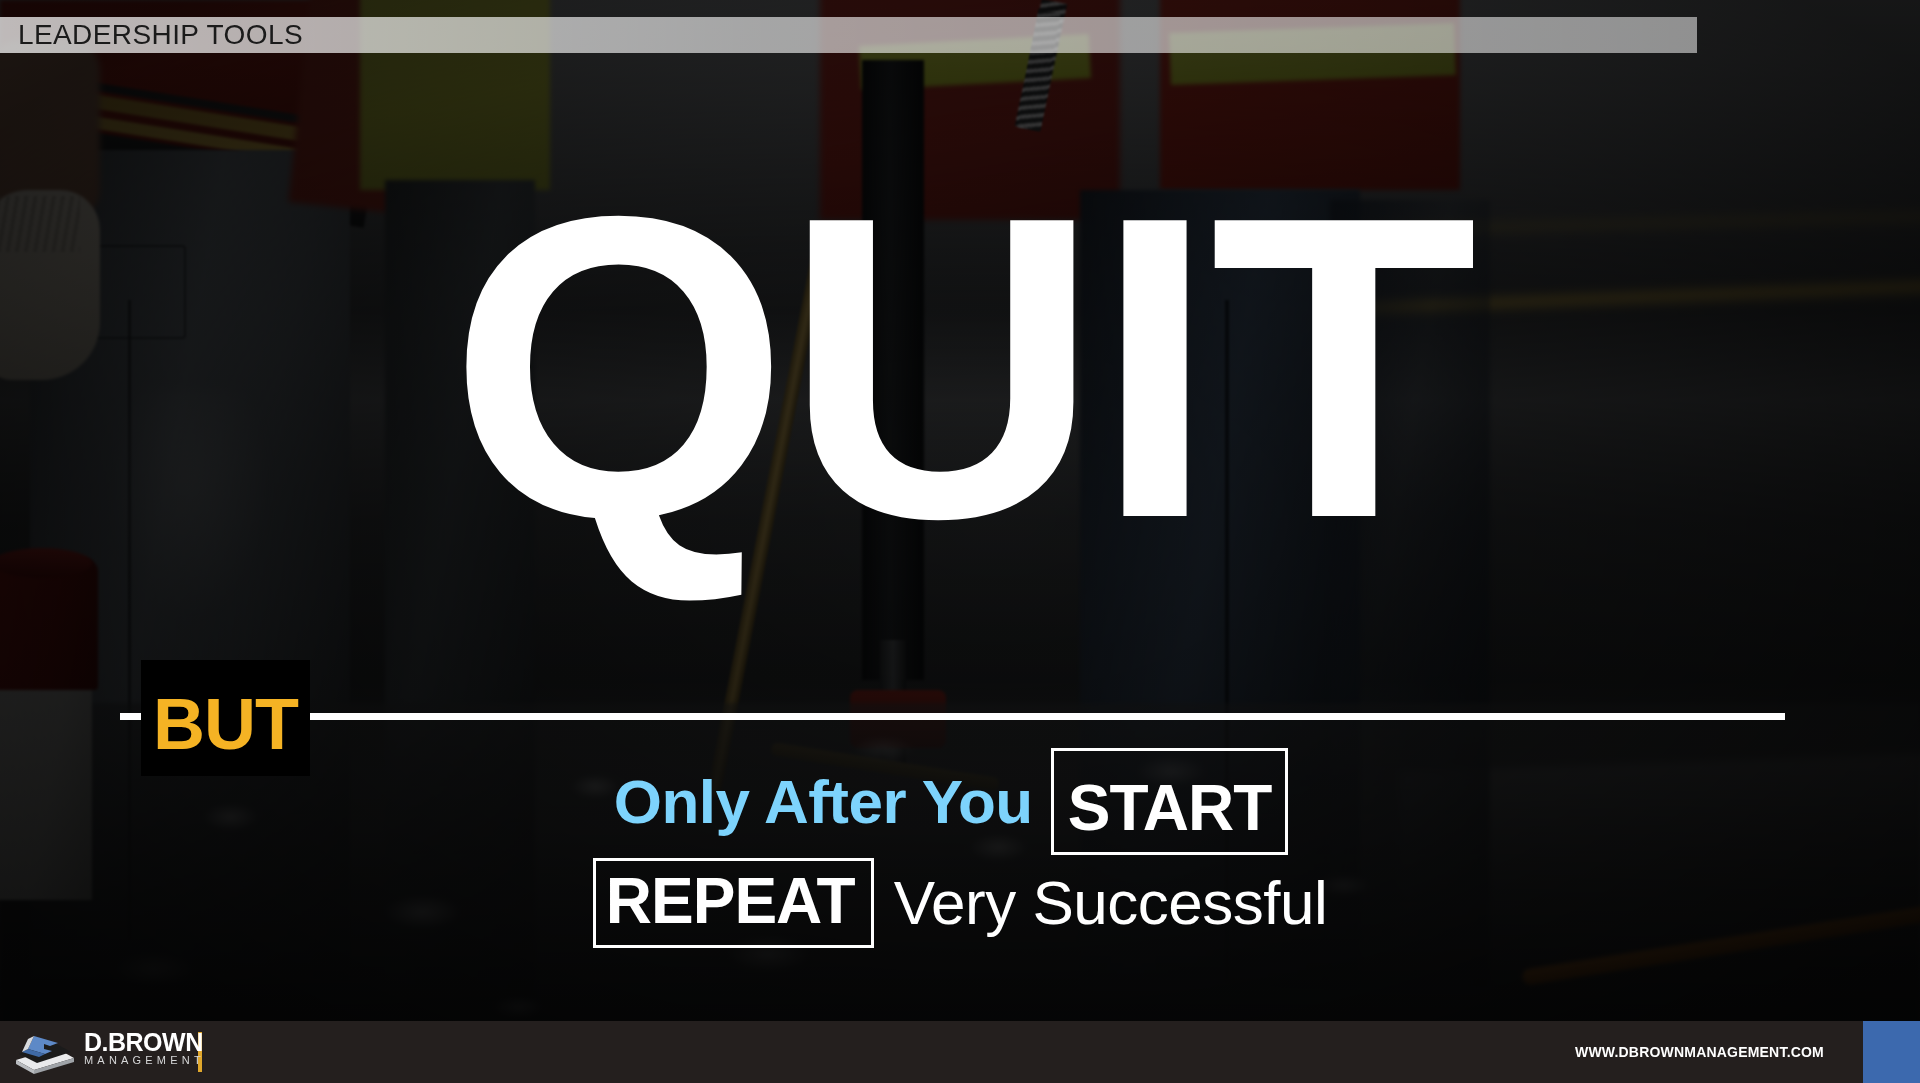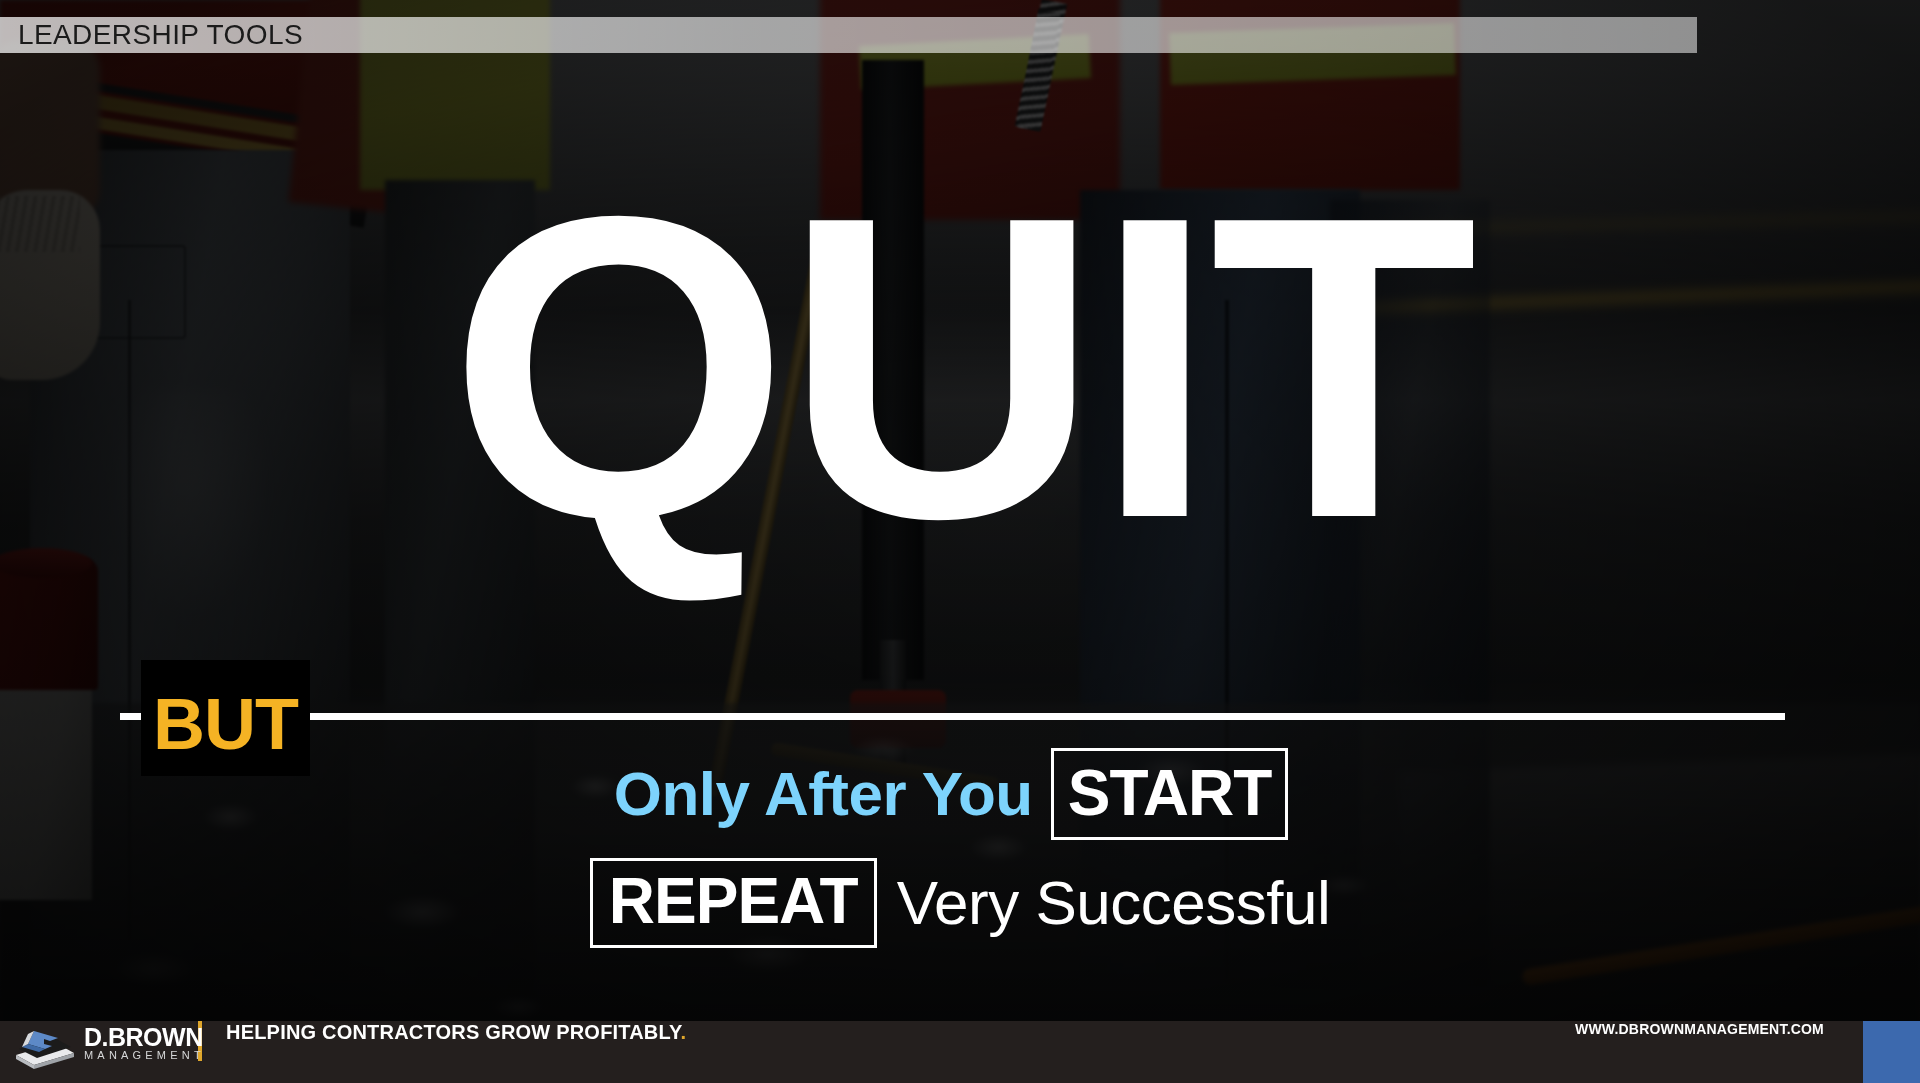--- a/index.html
+++ b/index.html
@@ -261,33 +261,33 @@
     background:#000000;color:#F5B324;
     font-weight:bold;font-size:72px;line-height:1;
     padding:28px 12px 16px 12px;letter-spacing:-1px;
   }
 
   .line-start{
     position:absolute;left:0;top:748px;width:1920px;
     display:flex;align-items:center;justify-content:center;
   }
   .gray-txt{color:#7dd3fc;font-weight:700;font-size:62px;line-height:1;letter-spacing:-.5px;white-space:nowrap;}
-  .start-box{padding:10px 14px 12px 14px;font-size:64px;margin:0 18px;letter-spacing:-1px;}
+  .start-box{padding:25px 14px 12px 14px;font-size:64px;margin:0 18px;letter-spacing:-1px;}
 
   .line-repeat{
     position:absolute;left:0;top:858px;width:1920px;
     display:flex;align-items:center;justify-content:center;
   }
-  .repeat-box{padding:8px 16px 12px 16px;font-size:64px;letter-spacing:-1px;}
+  .repeat-box{padding:8px 16px 12px 10px;font-size:64px;letter-spacing:-1px;}
   .repeat-rest{color:#fff;font-weight:400;font-size:62px;margin-left:20px;line-height:1;letter-spacing:-.5px;white-space:nowrap;}
 
   
   .footer{
     position:absolute;left:0;bottom:0;width:1920px;height:62px;
-    background:#241f1e;display:flex;align-items:flex-start;
+    background:#241f1e;display:flex;align-items:center;
   }
   .logo-wrap{position:relative;width:150px;height:52px;margin-left:14px;flex:none;}
   .logo-mark{position:absolute;left:0;top:4px;width:62px;height:46px;}
   .brand{position:absolute;left:70px;top:4px;}
   .brand-main{
     color:#fff;font-weight:bold;font-size:25px;line-height:1;letter-spacing:-.5px;
   }
   .brand-sub{
     color:#d7d8d9;font-size:11px;letter-spacing:4.2px;line-height:1;
   }
@@ -394,20 +394,19 @@
         <polygon points="20,6 14,19 8,22 14,9" fill="#d8dade"></polygon>
       </svg>
       <div class="brand">
         <div class="brand-main">D.BROWN</div>
         <div class="brand-sub">MANAGEMENT</div>
       </div>
     </div>
 
     <div class="v-div"></div>
 
-    <div class="tagline"><span>HELPING CONTRACTORS GROW PROFITABLY</span><span class="dot">.</span></div>
 
     <div class="site">WWW.DBROWNMANAGEMENT.COM</div>
 
     <div class="blue-block"></div>
   </div>
 
 </div>
 
 </body></html>

